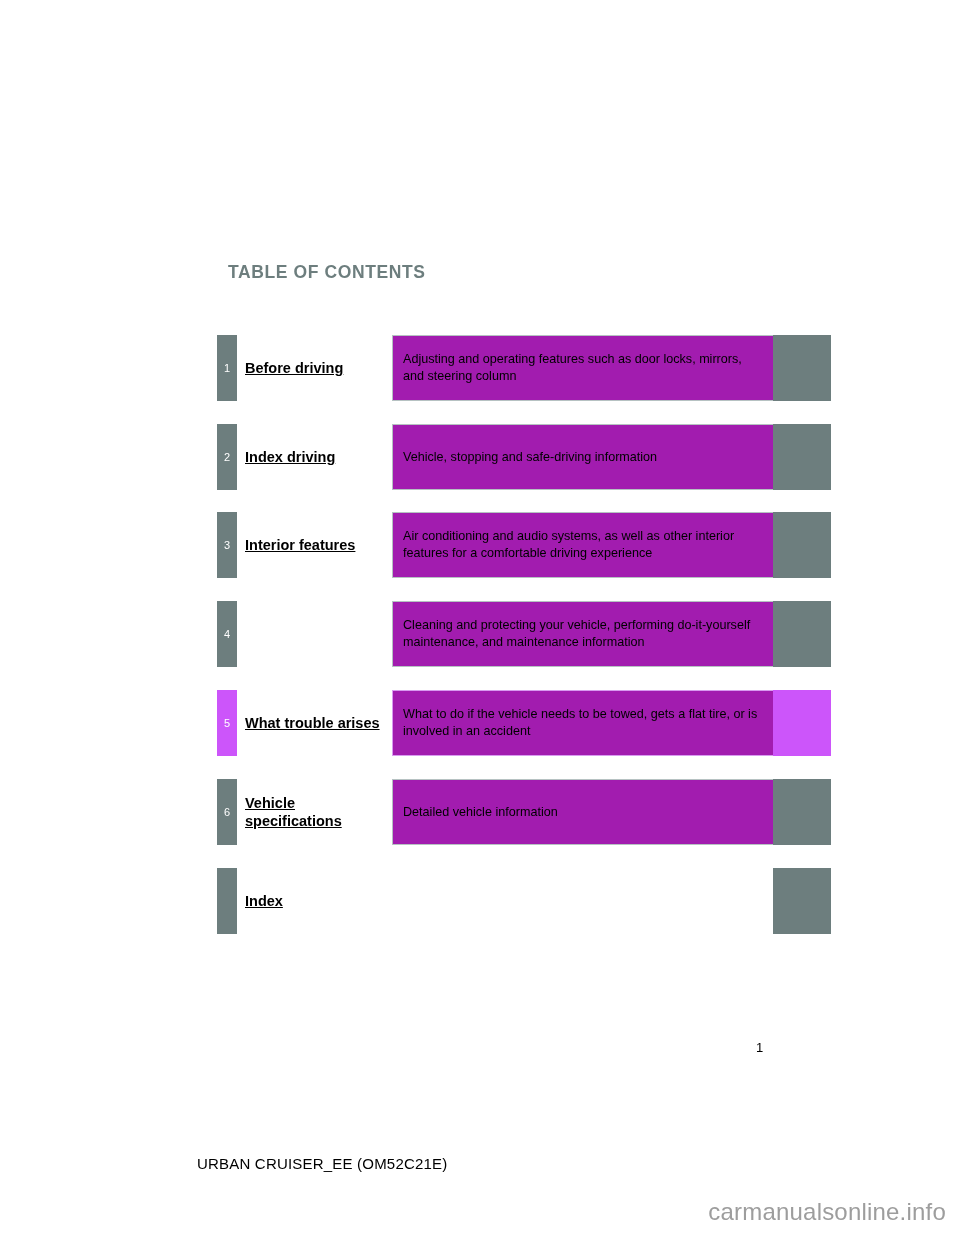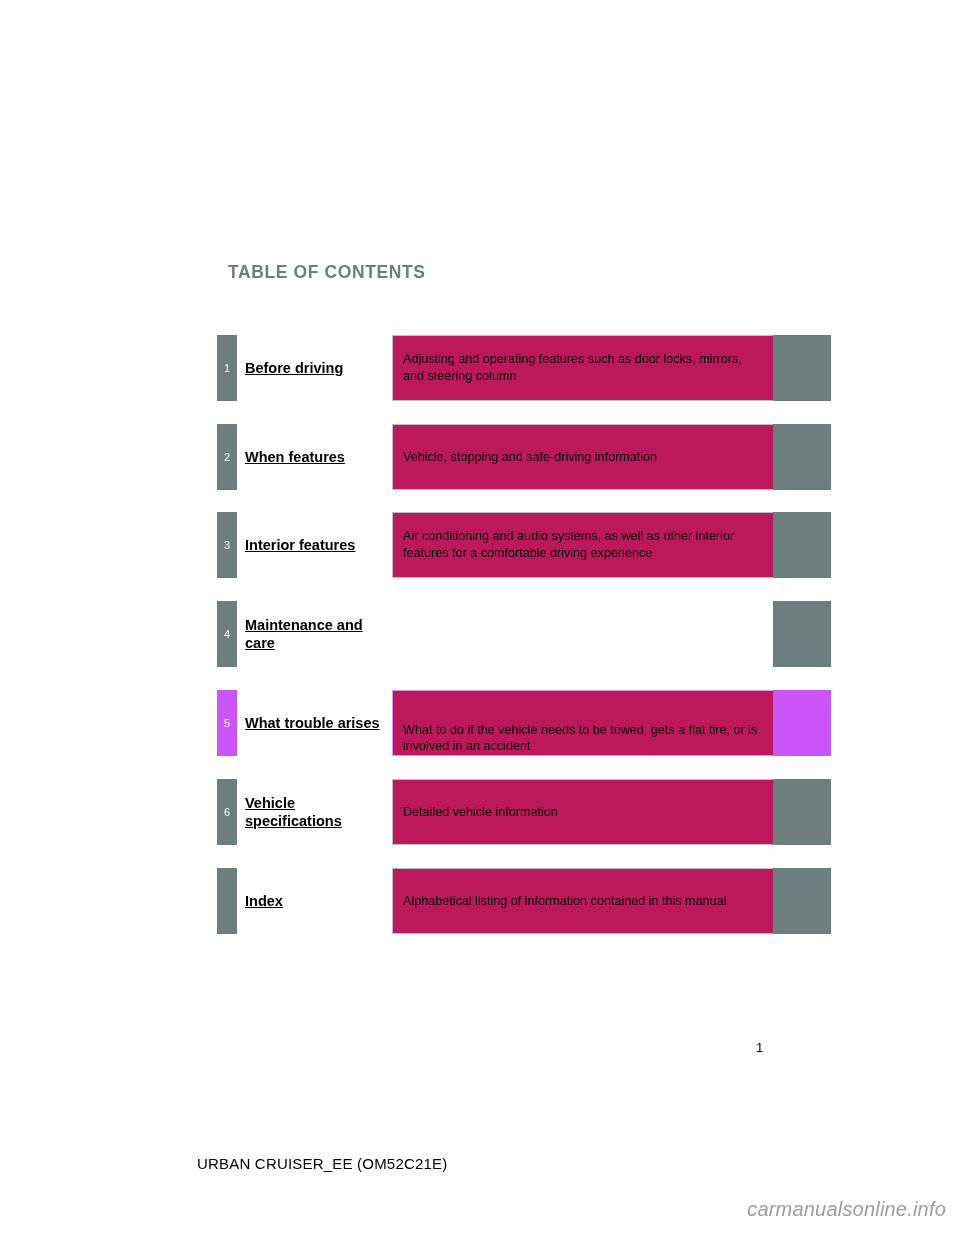--- a/index.html
+++ b/index.html
@@ -85,33 +85,32 @@
 
   
   .row-desc {
     position: absolute;
     left: 175px;
     top: 0;
     width: 382px;
     height: 66px;
     box-sizing: border-box;
     border: 1px solid #b6c2c2;
-    background: #be185d;
+    background: #a21caf;
     display: flex;
     align-items: center;
     padding: 0 10px;
   }
   .row-desc span {
     font-size: 12.6px;
     color: #000000;
     line-height: 1.32;
   }
   .toc-row.accent .row-desc {
     border-color: #d89bf0;
-    align-items: flex-end;
   }
 
   
   .row-cap {
     position: absolute;
     left: 556px;
     top: 0;
     width: 58px;
     height: 66px;
     background: #6d7e7e;
@@ -138,25 +137,24 @@
     color: #000000;
     letter-spacing: 0.2px;
     white-space: nowrap;
     margin-left: 39px;
   }
 
   .watermark {
     position: absolute;
     right: 14px;
     top: 1198px;
-    font-size: 20px;
+    font-size: 24px;
     color: #9d9d9d;
     letter-spacing: 0.2px;
     white-space: nowrap;
-    font-style: italic;
   }
 </style>
 </head>
 <body>
 
 <div class="page">
 
   <div class="toc-title">TABLE OF CONTENTS</div>
 
   <div class="toc-list">
@@ -165,39 +163,41 @@
       <div class="row-tab">1</div>
       <div class="row-label">Before driving</div>
       <div class="row-desc">
         <span>Adjusting and operating features such as door locks, mirrors, and steering column</span>
       </div>
       <div class="row-cap"></div>
     </div>
 
     <div class="toc-row" style="top:424px;">
       <div class="row-tab">2</div>
-      <div class="row-label">When features</div>
+      <div class="row-label">Index driving</div>
       <div class="row-desc">
         <span>Vehicle, stopping and safe-driving information</span>
       </div>
       <div class="row-cap"></div>
     </div>
 
     <div class="toc-row" style="top:512px;">
       <div class="row-tab">3</div>
       <div class="row-label">Interior features</div>
       <div class="row-desc">
         <span>Air conditioning and audio systems, as well as other interior features for a comfortable driving experience</span>
       </div>
       <div class="row-cap"></div>
     </div>
 
     <div class="toc-row" style="top:601px;">
       <div class="row-tab">4</div>
-      <div class="row-label">Maintenance and care</div>
+      <div class="row-desc">
+        <span>Cleaning and protecting your vehicle, performing do-it-yourself maintenance, and maintenance information</span>
+      </div>
       <div class="row-cap"></div>
     </div>
 
     <div class="toc-row accent" style="top:690px;">
       <div class="row-tab">5</div>
       <div class="row-label">What trouble arises</div>
       <div class="row-desc">
         <span>What to do if the vehicle needs to be towed, gets a flat tire, or is involved in an accident</span>
       </div>
       <div class="row-cap"></div>
@@ -208,23 +208,20 @@
       <div class="row-label">Vehicle specifications</div>
       <div class="row-desc">
         <span>Detailed vehicle information</span>
       </div>
       <div class="row-cap"></div>
     </div>
 
     <div class="toc-row" style="top:868px;">
       <div class="row-tab"></div>
       <div class="row-label">Index</div>
-      <div class="row-desc">
-        <span>Alphabetical listing of information contained in this manual</span>
-      </div>
       <div class="row-cap"></div>
     </div>
 
   </div>
 
   <div class="page-number">1</div>
 
   <div class="footer-code">URBAN CRUISER_EE (OM52C21E)</div>
 
   <div class="watermark">carmanualsonline.info</div>

